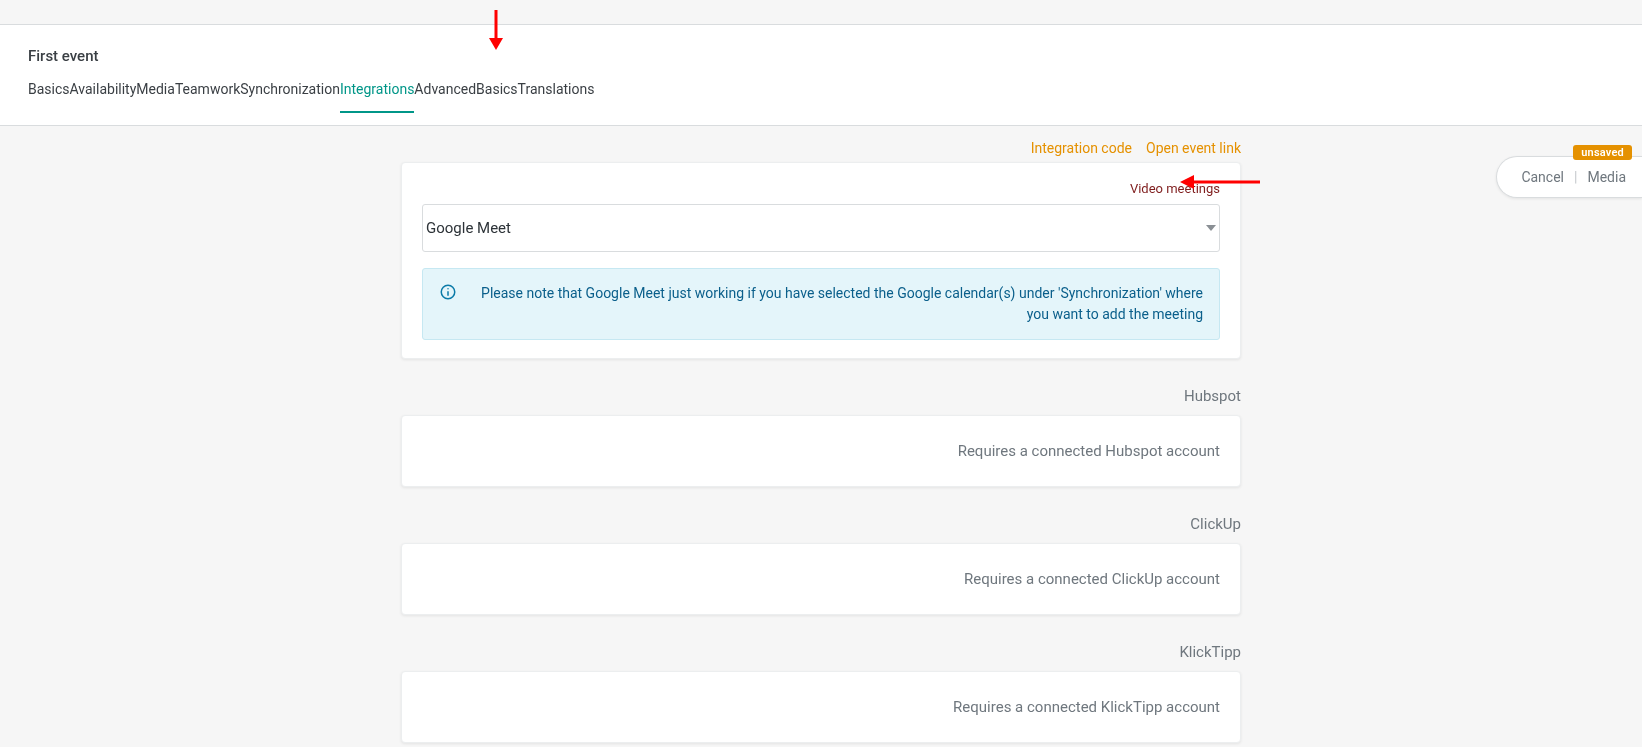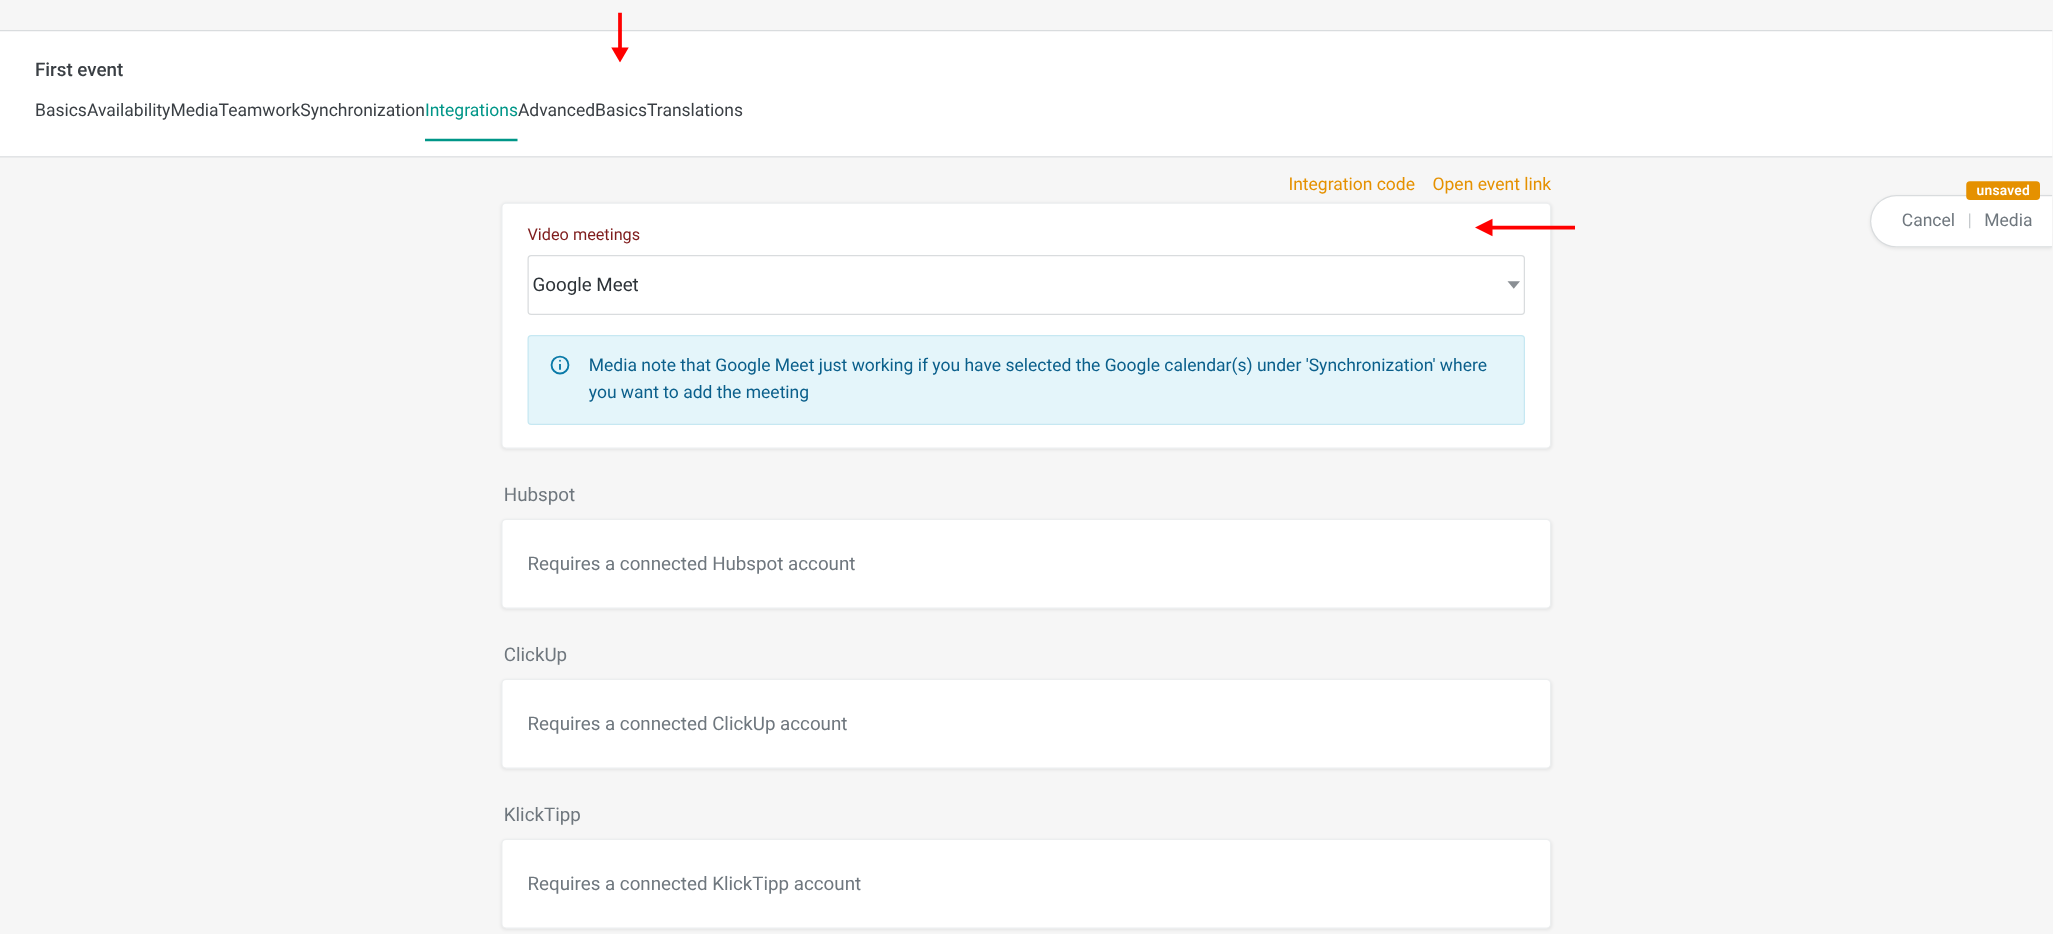--- a/index.html
+++ b/index.html
@@ -38,21 +38,21 @@
   }
   .tab{
     padding:12px 0 14px;
     cursor:pointer;color:var(--text-dark);
     border-bottom:2px solid transparent;
     font-size:14px;
   }
   .tab.active{color:var(--teal);border-bottom-color:var(--teal)}
   
   .page{
-    width:840px;margin:0 auto;padding-top:14px;
+    width:840px;margin:0 auto;padding-top:14px;text-align:right;
   }
   .top-links{
     display:flex;justify-content:flex-end;gap:14px;margin-bottom:6px;
     font-size:14px;
   }
   .top-links a{color:var(--orange);text-decoration:none;cursor:pointer}
   .card{
     background:#fff;border:1px solid #eceeef;border-radius:4px;
     box-shadow:var(--card-shadow);
     padding:18px 20px;margin-bottom:28px;
@@ -122,21 +122,21 @@
       <span class="caret"></span>
     </div>
     <div class="info-box">
       <span>
         <svg width="18" height="18" viewBox="0 0 24 24" fill="none" stroke="#0a7aa8" stroke-width="2">
           <circle cx="12" cy="12" r="9"></circle>
           <line x1="12" y1="11" x2="12" y2="17"></line>
           <circle cx="12" cy="7.5" r="1" fill="#0a7aa8" stroke="none"></circle>
         </svg>
       </span>
-      <div class="msg">Media note that Google Meet just working if you have selected the Google calendar(s) under 'Synchronization' where you want to add the meeting</div>
+      <div class="msg">Please note that Google Meet just working if you have selected the Google calendar(s) under 'Synchronization' where you want to add the meeting</div>
     </div>
   </div>
 
   <div id="sections">
       <div class="section-title">Hubspot</div>
       <div class="req-card">Requires a connected Hubspot account</div>
       <div class="section-title">ClickUp</div>
       <div class="req-card">Requires a connected ClickUp account</div>
       <div class="section-title">KlickTipp</div>
       <div class="req-card">Requires a connected KlickTipp account</div>

